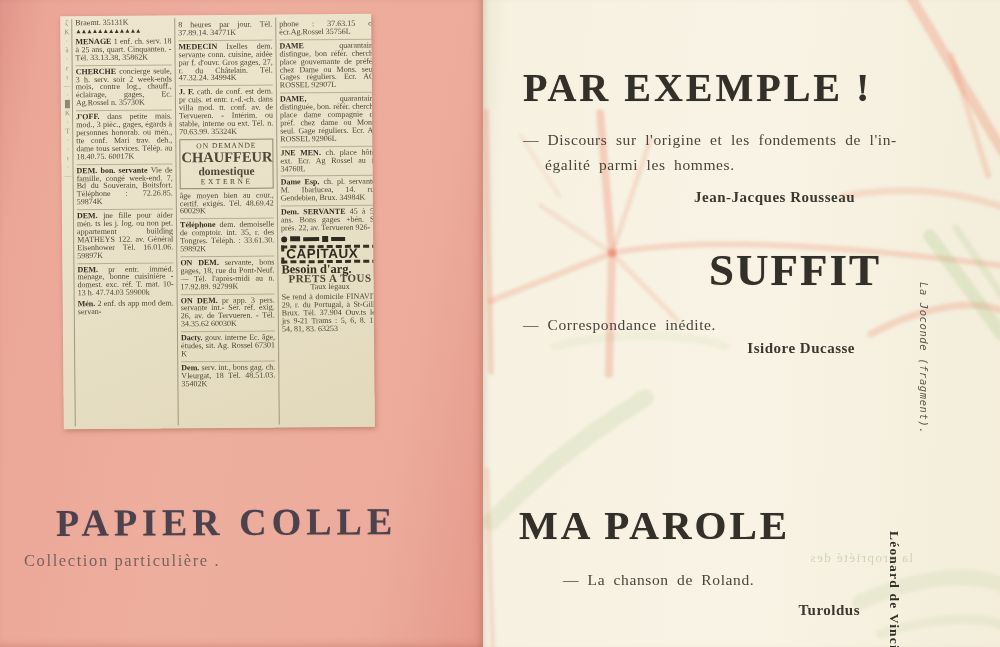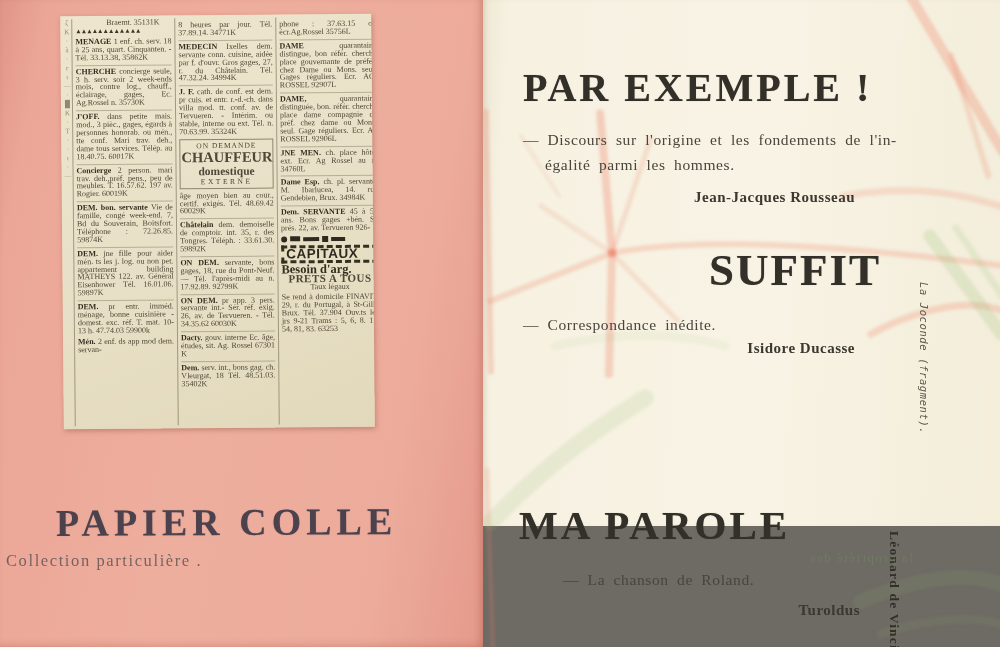--- a/index.html
+++ b/index.html
@@ -13,21 +13,21 @@
 
   
   .clipping{position:absolute;left:62px;top:15px;width:311px;height:413px;
     background:linear-gradient(160deg,#ede5cd 0%,#e8e0c6 55%,#e2d9bc 100%);
     transform:rotate(-.5deg);box-shadow:1px 2px 5px rgba(120,55,35,.35);
     display:flex;padding:3px 0 3px 2px;box-sizing:border-box;overflow:hidden;color:#4e4636;}
   .edge-strip{width:9px;font-size:7px;line-height:9px;color:rgba(70,60,42,.55);
     text-align:center;overflow:hidden;flex:none;}
   .clip-col{border-left:1px solid rgba(92,80,58,.5);padding:0 3px;box-sizing:border-box;
     overflow:hidden;font-size:8px;line-height:7.9px;flex:none;}
-  .clip-line{white-space:nowrap;overflow:hidden;margin-left:31px;}
+  .clip-line{white-space:nowrap;overflow:hidden;}
   .clip-ad{margin:3px 0 2px;text-align:justify;}
   .clip-ad.rule{border-top:1px solid rgba(92,80,58,.35);padding-top:2px;}
   .clip-ad .lead{font-weight:bold;color:#352e20;}
   .zigzag{font-size:6.5px;letter-spacing:-1px;color:#3a3426;line-height:8px;
     white-space:nowrap;overflow:hidden;}
   .chauffeur{border:1px solid rgba(70,58,38,.55);margin:3px 0;padding:2px 1px;text-align:center;}
   .ch-0{font-size:7.5px;font-weight:normal;letter-spacing:1px;}
   .ch-1{font-size:14.5px;font-weight:bold;line-height:15px;white-space:nowrap;}
   .ch-2{font-size:11.5px;font-weight:bold;line-height:13px;}
   .ch-3{font-size:7.5px;letter-spacing:2.5px;text-align:center;}
@@ -36,25 +36,25 @@
     letter-spacing:.5px;color:#2e291e;white-space:nowrap;overflow:hidden;}
   .besoin{font-size:12.5px;font-weight:bold;margin:3px 0 1px;color:#332d20;white-space:nowrap;}
   .center{text-align:center;}
   .cbold{font-weight:bold;font-size:11px;letter-spacing:.5px;text-align:center;}
   .blobs{display:flex;gap:3px;align-items:center;margin:4px 0 2px;height:6px;}
   .blob{background:#2e2a20;display:inline-block;height:5px;}
 
   .papier{position:absolute;left:56px;top:500px;font-size:38px;font-weight:bold;
     letter-spacing:5px;color:rgba(56,54,68,.84);white-space:nowrap;transform:rotate(-.3deg);
     text-shadow:0 0 1px rgba(56,54,68,.35);}
-  .collection{position:absolute;left:6px;top:551px;font-size:16.5px;letter-spacing:1.6px;
+  .collection{position:absolute;left:24px;top:551px;font-size:16.5px;letter-spacing:1.6px;
     color:rgba(80,74,76,.75);white-space:nowrap;}
 
   
-  .right-page{position:absolute;left:483px;top:0;width:517px;height:526px;
+  .right-page{position:absolute;left:483px;top:0;width:517px;height:647px;
     background:linear-gradient(93deg,#eee8d4 0%,#f6f1e1 5%,#f8f3e4 55%,#f3edda 100%);
     box-shadow:inset 5px 0 7px -5px rgba(120,90,60,.30);}
   .crayon-svg{position:absolute;left:0;top:0;width:517px;height:647px;pointer-events:none;}
   .crayon{filter:blur(1.6px);stroke-linecap:round;fill:none;}
 
   .stamp{position:absolute;font-weight:700;color:#33302a;white-space:nowrap;
     text-shadow:0 0 .7px rgba(51,48,42,.6);}
   .h-par{left:40px;top:64px;font-size:40px;letter-spacing:3px;}
   .h-suffit{left:226px;top:244px;font-size:45px;letter-spacing:2px;}
   .h-parole{left:36px;top:501px;font-size:41px;letter-spacing:3px;}
@@ -109,38 +109,37 @@
           <div>·</div>
           <div>—</div>
         </div>
       <div style="display:flex;flex:1;min-width:0;">
           <div class="clip-col" style="width: 103px;">
             <div class="clip-line">Braemt.        35131K</div>
             <div class="zigzag">▲▲▲▲▲▲▲▲▲▲▲▲</div>
             <div class="clip-ad"><span class="lead">MENAGE </span>1 enf. ch. serv. 18 à 25 ans, quart. Cinquanten. - Tél. 33.13.38, 35862K</div>
             <div class="clip-ad rule"><span class="lead">CHERCHE </span>concierge seule, 3 h. serv. soir 2 week-ends mois, contre log., chauff., éclairage, gages, Ec. Ag.Rossel n. 35730K</div>
             <div class="clip-ad rule"><span class="lead">J'OFF. </span>dans petite mais. mod., 3 pièc., gages, égards à personnes honorab. ou mén., tte conf. Mari trav. deh., dame tous services. Télép. au 18.40.75. 60017K</div>
-            <div class="clip-ad rule"><span class="lead">Concierge </span>2 person. mari trav. deh.,préf. pens., peu de meubles. T. 16.57.62. 197 av. Rogier. 60019K</div>
             <div class="clip-ad rule"><span class="lead">DEM. bon. servante </span>Vie de famille, congé week-end. 7, Bd du Souverain, Boitsfort. Téléphone : 72.26.85. 59874K</div>
             <div class="clip-ad rule"><span class="lead">DEM. </span>jne fille pour aider mén. ts les j. log. ou non pet. appartement building MATHEYS 122. av. Général Eisenhower Tél. 16.01.06. 59897K</div>
             <div class="clip-ad rule"><span class="lead">DEM. </span>pr entr. imméd. ménage, bonne cuisinière - domest. exc. réf. T. mat. 10-13 h. 47.74.03 59900k</div>
             <div class="clip-ad"><span class="lead">Mén. </span>2 enf. ds app mod dem. servan-</div>
           </div>
           <div class="clip-col" style="width: 101px;">
             <div class="clip-ad">8 heures par jour. Tél. 37.89.14. 34771K</div>
             <div class="clip-ad rule"><span class="lead">MEDECIN </span>Ixelles dem. servante conn. cuisine, aidée par f. d'ouvr. Gros gages, 27, r. du Châtelain. Tél. 47.32.24. 34994K</div>
             <div class="clip-ad rule"><span class="lead">J. F. </span>cath. de conf. est dem. pr cuis. et entr. r.-d.-ch. dans villa mod. tt. conf. av. de Tervueren. - Intérim. ou stable, interne ou ext. Tél. n. 70.63.99. 35324K</div>
             <div class="chauffeur">
               <div class="ch-0">ON DEMANDE</div>
               <div class="ch-1">CHAUFFEUR</div>
               <div class="ch-2">domestique</div>
               <div class="ch-3">EXTERNE</div>
             </div>
             <div class="clip-ad">âge moyen bien au cour., certif. exigés. Tél. 48.69.42 60029K</div>
-            <div class="clip-ad rule"><span class="lead">Châtelain </span>dem. demoiselle de comptoir. int. 35, r. des Tongres. Téléph. : 33.61.30. 59892K</div>
+            <div class="clip-ad rule"><span class="lead">Téléphone </span>dem. demoiselle de comptoir. int. 35, r. des Tongres. Téléph. : 33.61.30. 59892K</div>
             <div class="clip-ad rule"><span class="lead">ON DEM. </span>servante, bons gages, 18, rue du Pont-Neuf. — Tél. l'après-midi au n. 17.92.89. 92799K</div>
             <div class="clip-ad rule"><span class="lead">ON DEM. </span>pr app. 3 pers. servante int.- Sér. réf. exig. 26, av. de Tervueren. - Tél. 34.35.62 60030K</div>
             <div class="clip-ad rule"><span class="lead">Dacty. </span>gouv. interne Ec. âge, études, sit. Ag. Rossel 67301 K</div>
             <div class="clip-ad rule"><span class="lead">Dem. </span>serv. int., bons gag. ch. Vleurgat, 18 Tél. 48.51.03. 35402K</div>
           </div>
           <div class="clip-col" style="width: 104px;">
             <div class="clip-ad">phone : 37.63.15 ou écr.Ag.Rossel 35756L</div>
             <div class="clip-ad rule"><span class="lead">DAME </span>quarantaine distingue, bon référ. cherche place gouvernante de préfér. chez Dame ou Mons. seul. Gages réguliers. Ecr. AG. ROSSEL 92907L</div>
             <div class="clip-ad rule"><span class="lead">DAME, </span>quarantaine distinguée, bon. référ. cherche place dame compagnie de préf. chez dame ou Mons. seul. Gage réguliers. Ecr. Ag ROSSEL 92906L</div>
             <div class="clip-ad rule"><span class="lead">JNE MEN. </span>ch. place hôtel ext. Ecr. Ag Rossel au n. 34760L</div>

